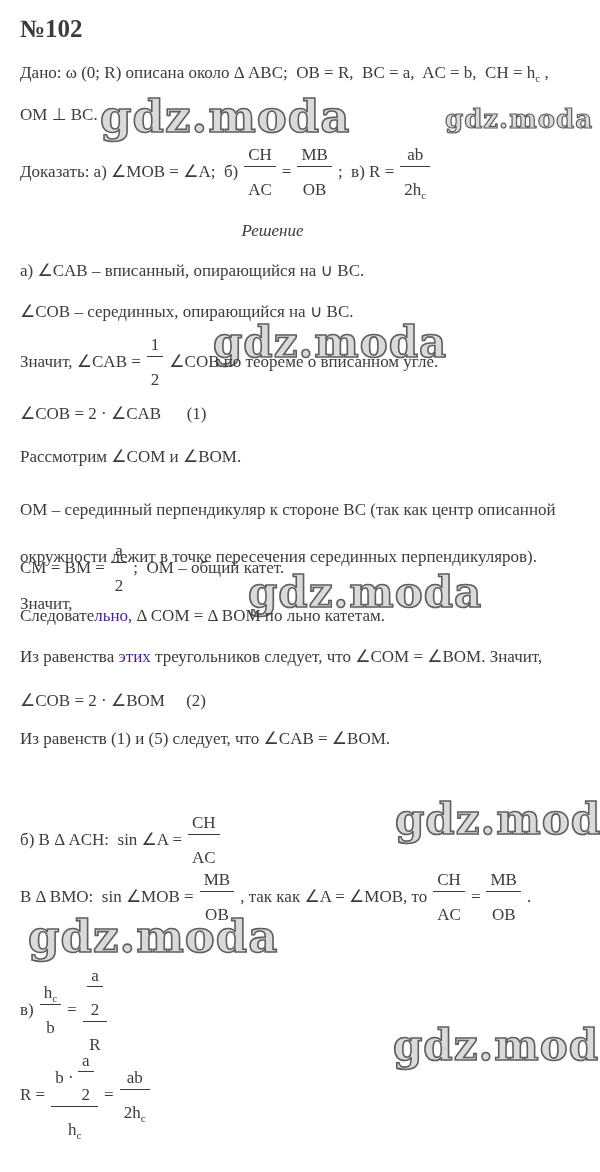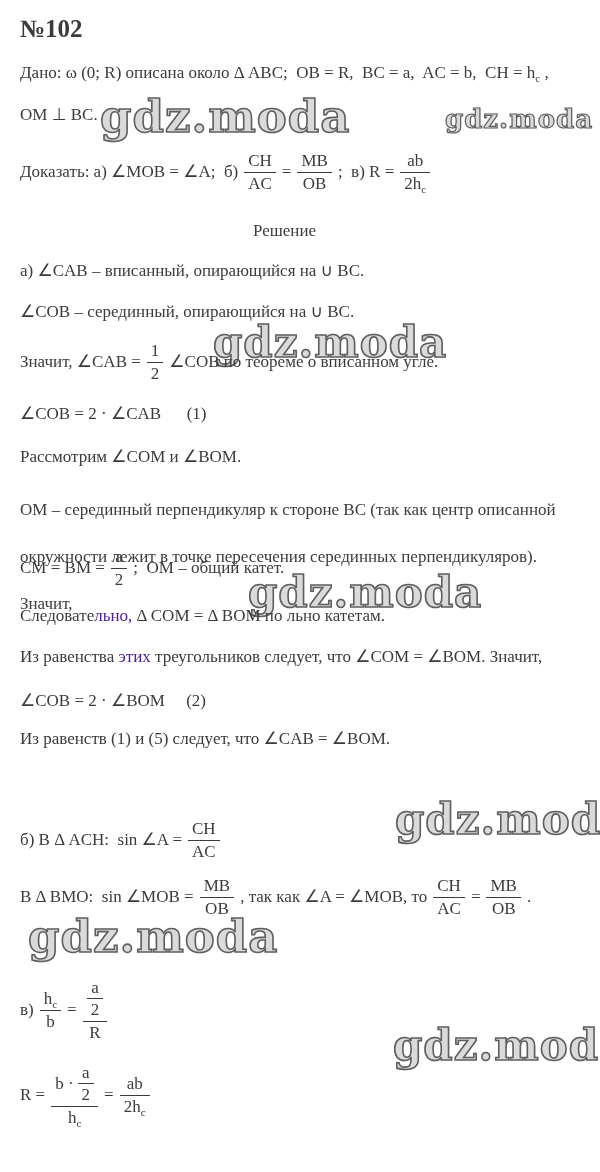--- a/index.html
+++ b/index.html
@@ -4,27 +4,27 @@
 <style>
   html,body{margin:0;padding:0;background:#ffffff;}
   .page{
     position:relative;width:600px;height:1172px;background:#ffffff;
     font-family:"Liberation Serif",serif;color:#3b3b3b;font-size:17px;
     overflow:hidden;
   }
   .l{position:absolute;left:20px;white-space:nowrap;line-height:22px;}
   .fx{display:flex;align-items:center;gap:6px;}
   .bold{font-weight:bold;}
-  .center{left:12px;width:545px;text-align:center;}
+  .center{left:0;width:545px;text-align:center;font-style:italic;}
   .para{white-space:normal;width:572px;line-height:47px;}
   .teal{color:#4c1d95;}
   sub{font-size:11px;line-height:0;}
   .frac{display:inline-block;text-align:center;vertical-align:middle;line-height:1.15;}
   .frac > .num{display:block;padding:0 4px 1px;}
-  .frac > .den{display:block;border-top:1.4px solid #3b3b3b;padding:1px 4px 0;}
+  .frac > .den{display:block;border-top:1.4px solid #3b3b3b;padding:13px 4px 0;}
   .numrow{display:inline-flex;align-items:center;gap:4px;justify-content:center;}
   .wm{
     position:absolute;font-family:"DejaVu Serif",serif;font-weight:700;
     color:#dadada;-webkit-text-stroke:1.6px #5f5f5f;text-shadow:0 0 1px #8a8a8a;
     letter-spacing:1px;white-space:nowrap;
   }
   .wm1{left:100px;top:90px;font-size:45px;}
   .wm2{left:445px;top:104px;font-size:26px;-webkit-text-stroke:1.2px #5f5f5f;}
   .wm3{left:213px;top:318px;font-size:42px;}
   .wm4{left:248px;top:568px;font-size:42px;}
@@ -64,21 +64,21 @@
     <span>;&nbsp; в) R =</span>
     <span class="frac">
         <span class="num">ab</span>
         <span class="den"><span>2h</span><sub>c</sub></span>
       </span>
   </div>
 
   <div class="l center" style="top:220px;">Решение</div>
 
   <div class="l" style="top:260px;">а) ∠CAB – вписанный, опирающийся на ∪ BC.</div>
-  <div class="l" style="top:301px;">∠COB – серединный, опирающийся на ∪ BC.</div>
+  <div class="l" style="top:301px;">∠COB – серединных, опирающийся на ∪ BC.</div>
 
   <div class="l fx" style="top:338px;height:48px;">
     <span>Значит, ∠CAB =</span>
     <span class="frac">
         <span class="num">1</span>
         <span class="den">2</span>
       </span>
     <span>∠COB по теореме о вписанном угле.</span>
   </div>
 

